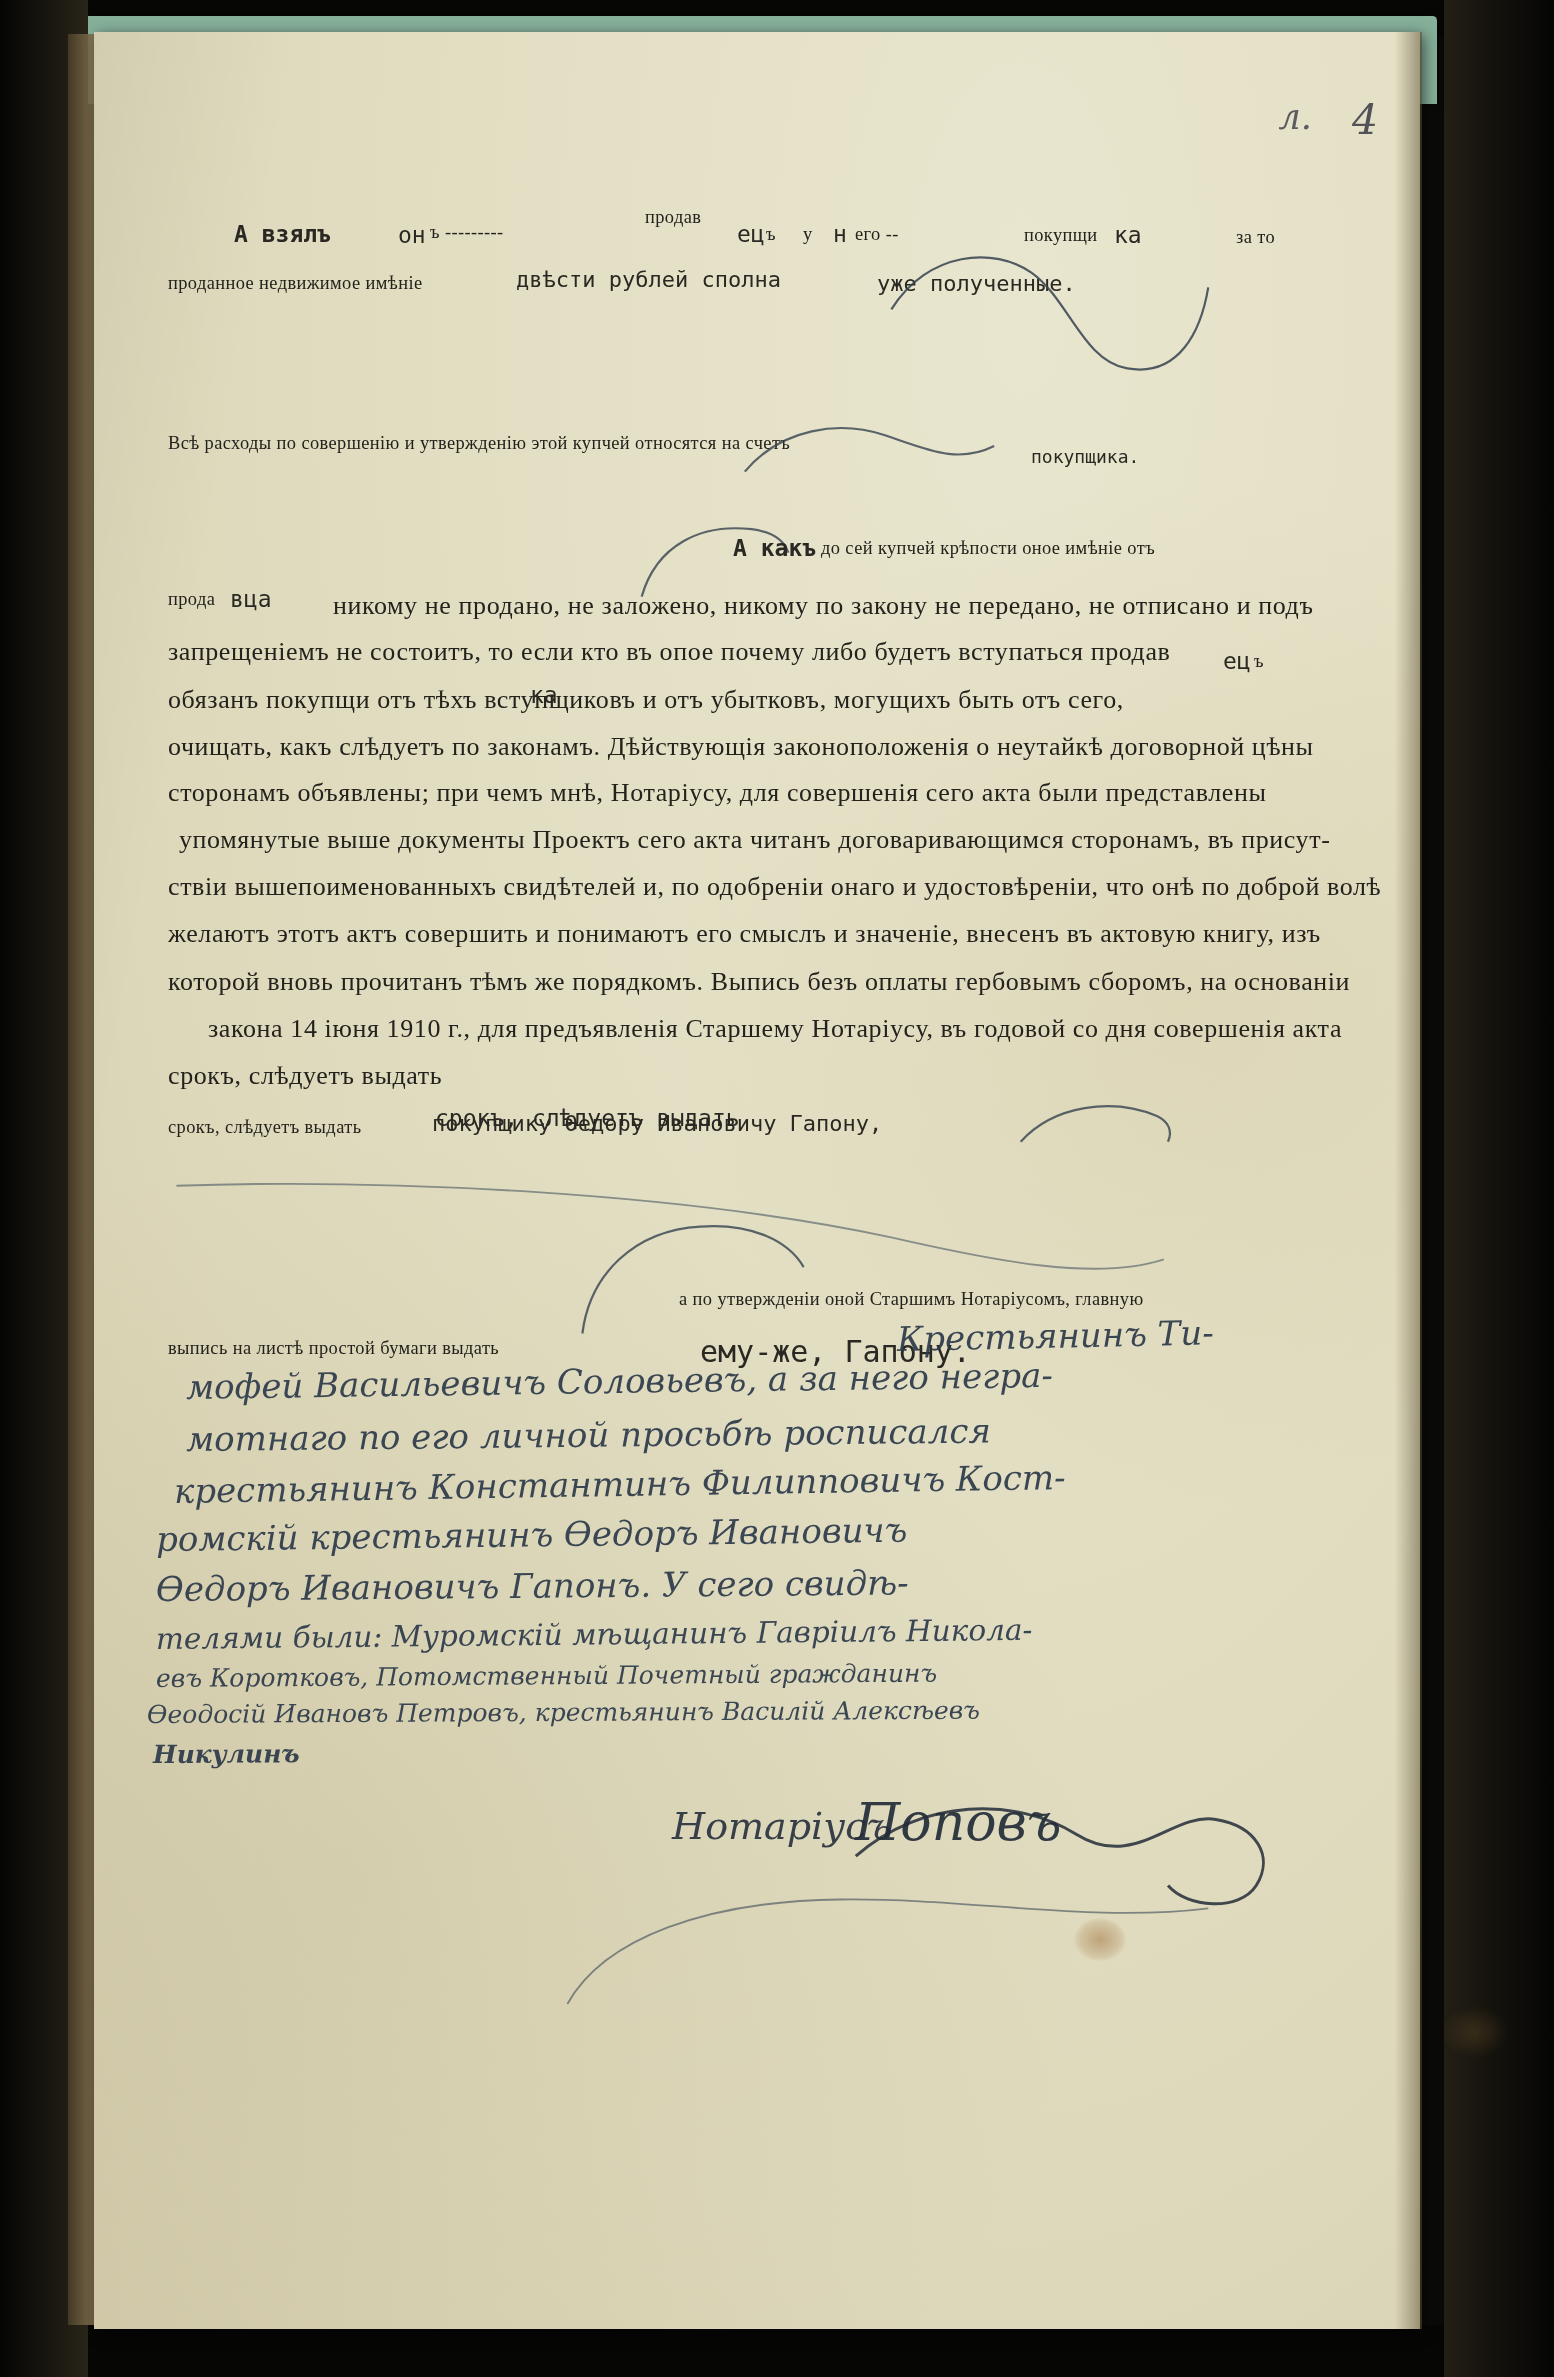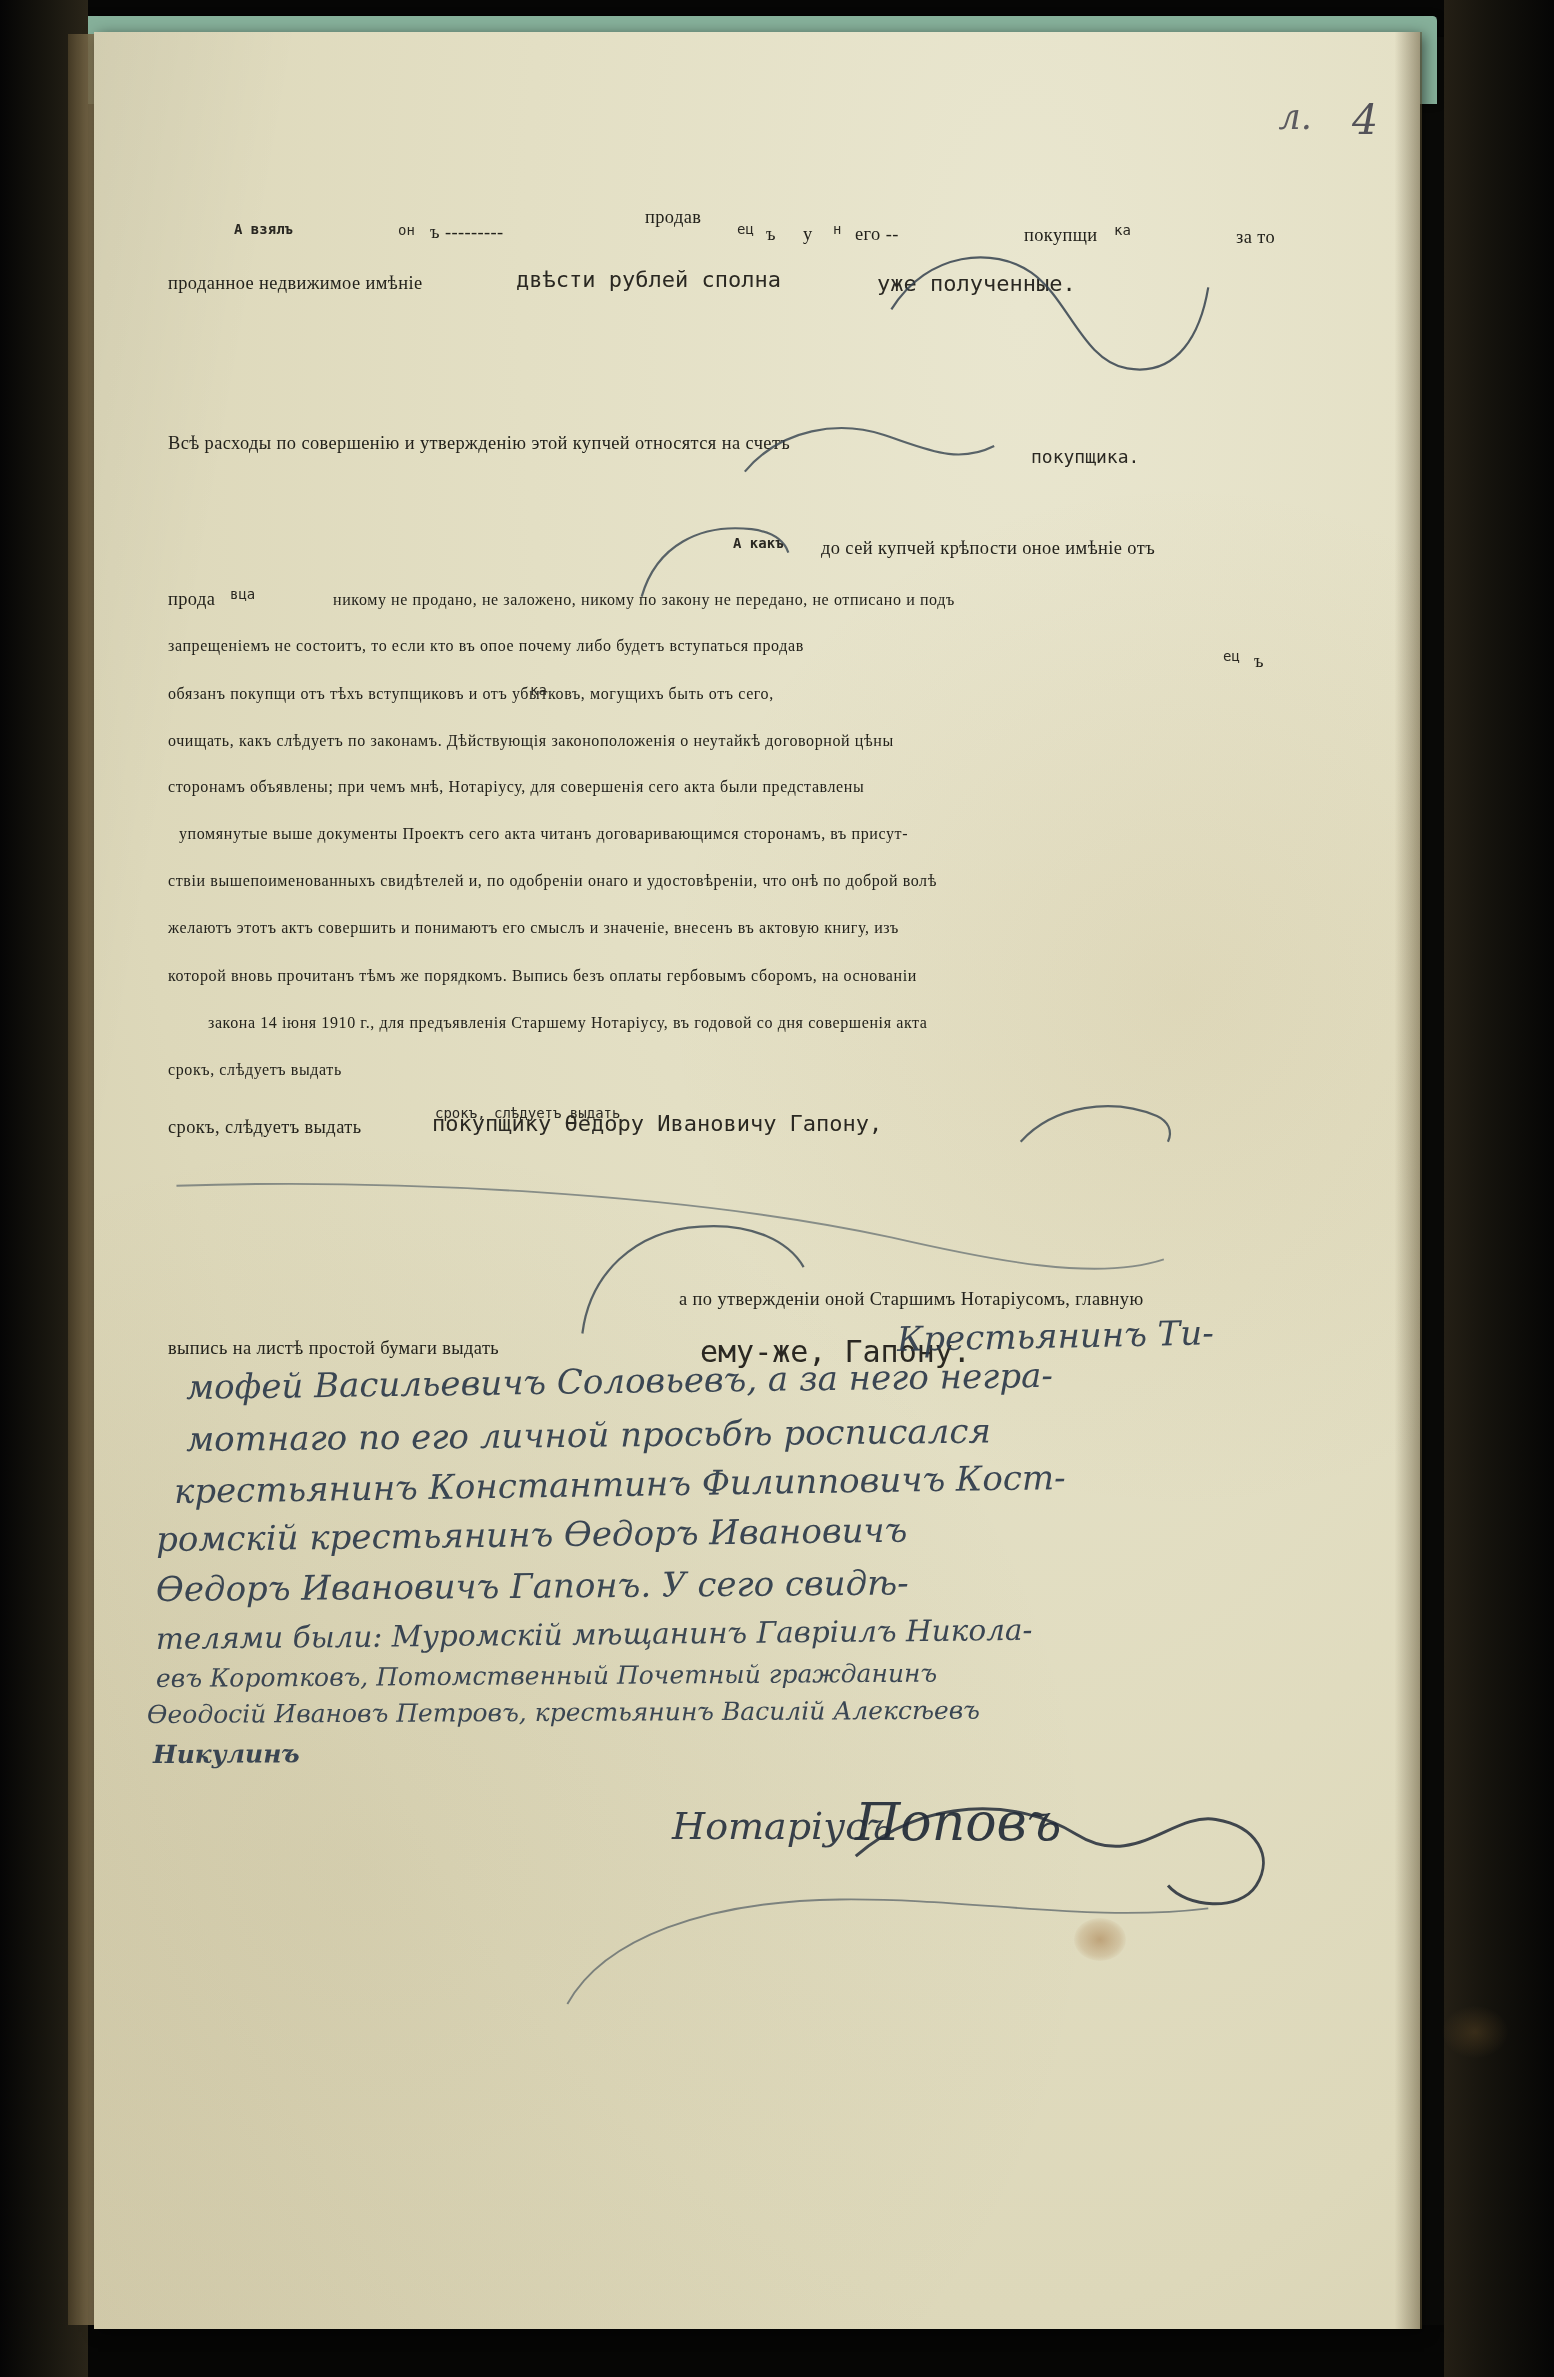--- a/index.html
+++ b/index.html
@@ -117,21 +117,21 @@
     font-size: 18.4px;
     letter-spacing: 0.4px;
     white-space: nowrap;
   }
 
   
   .tw {
     position: absolute;
     color: #2a2822;
     font-family: "DejaVu Sans Mono", monospace;
-    font-size: 14px;
+    font-size: 23px;
     letter-spacing: 0px;
     white-space: nowrap;
   }
   .tw.bold { font-weight: bold; }
 
   
   .pen {
     position: absolute;
     color: #2d3a4a;
     font-family: "DejaVu Serif", serif;
@@ -167,21 +167,21 @@
   
   .swash { position: absolute; pointer-events: none; }
 
   
   .bodyline {
     position: absolute;
     left: 168px;
     width: 1120px;
     color: #23221c;
     font-family: "Liberation Serif", serif;
-    font-size: 16px;
+    font-size: 26px;
     letter-spacing: 0.6px;
     white-space: nowrap;
   }
 </style>
 </head>
 <body>
 
 <div id="page">
 
   <div id="top-dark"></div>

